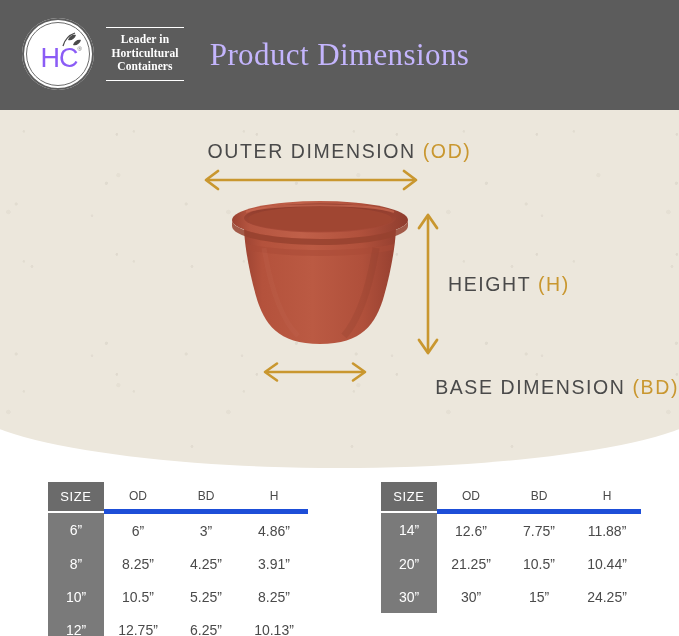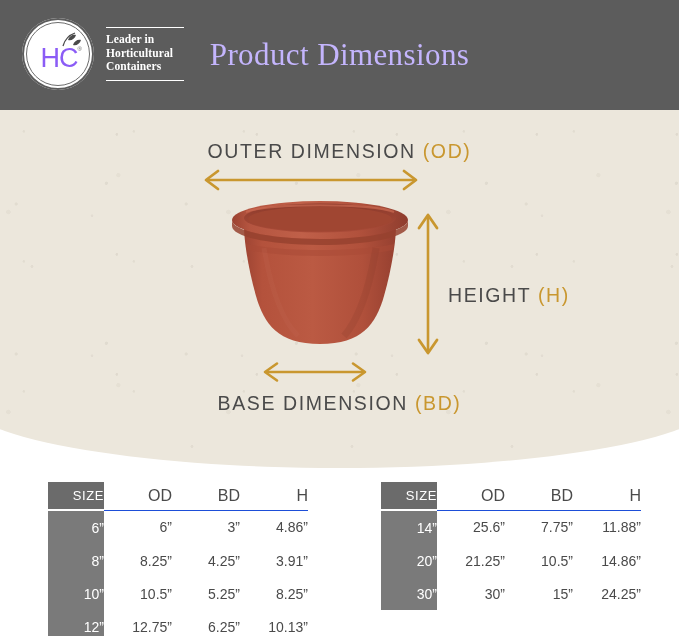--- a/index.html
+++ b/index.html
@@ -34,21 +34,21 @@
   }
   #logo-letters{
     font-family:Liberation Sans, sans-serif;
     font-size:27px;letter-spacing:-1px;color:#8b5cf6;
     position:relative;top:4px;left:1px;
   }
   #logo-leaf{position:absolute;left:38px;top:14px;}
   #logo-tm{position:absolute;right:12px;top:28px;font-size:6px;color:#666;}
 
   #brand-text{
-    color:#ffffff;text-align:left;
+    color:#ffffff;text-align:center;
     font-family:"Liberation Serif", serif;
     padding:3px 0;
   }
   #brand-text .rule{
     height:1px;background:#ffffff;width:78px;margin:2px auto;
   }
   #brand-text .lines{
     font-size:11.5px;line-height:13.5px;font-weight:bold;
     padding:3px 0 4px 0;letter-spacing:.1px;
   }
@@ -88,55 +88,55 @@
 
   
   .dim-label{
     position:absolute;
     font-size:19.5px;font-weight:normal;letter-spacing:1.6px;
     color:#4a4a4a;white-space:nowrap;
     z-index:4;
   }
   .dim-label .code{color:#c9972f;}
   #label-od{left:0;right:0;top:140px;text-align:center;}
-  #label-bd{left:0;right:0;top:392px;text-align:center;}
-  #label-h{left:448px;top:284px;}
+  #label-bd{left:0;right:0;top:376px;text-align:right;}
+  #label-h{left:448px;top:273px;}
 
   .arrow-svg{position:absolute;z-index:4;}
   #arrow-od{left:198px;top:168px;}
   #arrow-bd{left:258px;top:360px;}
   #arrow-h{left:415px;top:208px;}
 
   
   #pot{position:absolute;left:224px;top:198px;z-index:3;}
 
   
   .spec-table{
     position:absolute;top:482px;
     border-collapse:collapse;
     font-size:13.5px;color:#4a4a4a;
   }
   #table-left{left:48px;}
   #table-right{left:381px;}
   .spec-table td,.spec-table th{
     padding:0;margin:0;height:33px;vertical-align:middle;
-    text-align:right;font-weight:normal;
+    text-align:center;font-weight:normal;
   }
   .spec-table .col-size{width:56px;}
   .spec-table .col-val{width:68px;}
   .hdr-size{
     background:#6b6b6b;color:#ffffff;font-weight:bold;
     font-size:13px;letter-spacing:.6px;
     height:27px !important;
     border-bottom:2px solid #ffffff;
   }
   .hdr-val{
-    color:#4a4a4a;font-size:16px;font-weight:normal;
+    color:#4a4a4a;font-size:12px;font-weight:normal;
     height:27px !important;
-    border-bottom:1px solid #1d4ed8;
+    border-bottom:5px solid #1d4ed8;
   }
   .cell-size{
     background:#7a7a7a;color:#ffffff;font-weight:bold;font-size:14px;
   }
   .cell-val{color:#4a4a4a;font-size:14px;}
 </style>
 </head>
 <body>
 
 <div id="diagram-panel">
@@ -286,29 +286,29 @@
     <tr>
       <th class="hdr-size col-size">SIZE</th>
       <th class="hdr-val col-val">OD</th>
       <th class="hdr-val col-val">BD</th>
       <th class="hdr-val col-val">H</th>
     </tr>
   </thead>
   <tbody>
     <tr>
       <td class="cell-size">14”</td>
-      <td class="cell-val">25.6”</td>
+      <td class="cell-val">12.6”</td>
       <td class="cell-val">7.75”</td>
       <td class="cell-val">11.88”</td>
     </tr>
     <tr>
       <td class="cell-size">20”</td>
       <td class="cell-val">21.25”</td>
       <td class="cell-val">10.5”</td>
-      <td class="cell-val">14.86”</td>
+      <td class="cell-val">10.44”</td>
     </tr>
     <tr>
       <td class="cell-size">30”</td>
       <td class="cell-val">30”</td>
       <td class="cell-val">15”</td>
       <td class="cell-val">24.25”</td>
     </tr>
   </tbody>
 </table>
 

